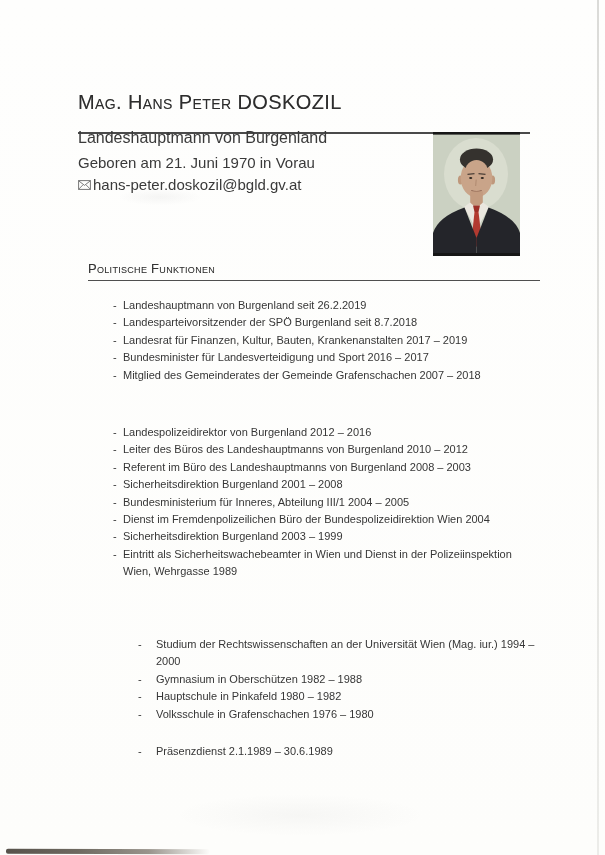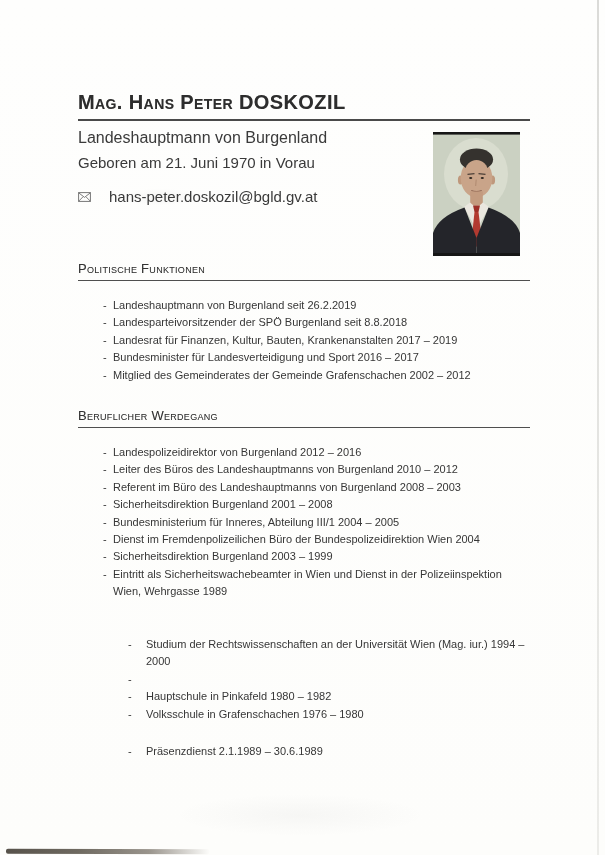--- a/index.html
+++ b/index.html
@@ -16,34 +16,34 @@
   }
   
   .edge-line{position:absolute;left:597px;top:0;width:2px;height:855px;background:linear-gradient(180deg,rgba(190,190,186,0.55),rgba(205,205,200,0.35));}
   .bottom-smudge{position:absolute;left:6px;top:849px;width:204px;height:5px;
     background:linear-gradient(90deg,#57524b 0%,#6e6960 35%,#99948c 70%,rgba(180,176,168,0) 100%);
     border-radius:2px;transform:rotate(0.15deg);}
   
   .header{position:absolute;left:78px;top:92px;width:452px;}
   .name{
     font-variant:small-caps;font-size:20px;line-height:21px;letter-spacing:0.4px;
-    color:#2d2d2d;font-weight:700;
-    padding-bottom:6px;border-bottom:2px solid #4a4a4a;
+    color:#2d2d2d;font-weight:400;
+    padding-bottom:19px;border-bottom:2px solid #4a4a4a;
     text-shadow:0 0 0.5px rgba(60,60,60,0.35);
   }
   .info{position:absolute;left:78px;font-size:15px;color:#3a3a3a;white-space:nowrap;}
   .info.role{top:129px;font-size:16px;}
   .info.birth{top:154px;}
-  .info.email{top:188px;display:flex;align-items:center;gap:18px;}
+  .info.email{top:176px;display:flex;align-items:center;gap:2px;}
   .mail-ic{display:inline-block;opacity:0.75;}
   
   .photo{position:absolute;left:433px;top:132px;width:87px;height:124px;}
   .photo svg{display:block;}
   
-  .section{position:absolute;left:78px;width:452px;}
+  .section{position:absolute;left:88px;width:452px;}
   .sec-pol{top:261px;} .sec-job{top:408px;} .sec-edu{top:620px;}
   .sec-title{
     font-variant:small-caps;font-size:13px;line-height:15px;letter-spacing:0.3px;
     color:#333;font-weight:500;padding-bottom:4px;border-bottom:1.5px solid #4f4f4f;
     text-shadow:0 0 0.4px rgba(60,60,60,0.3);
   }
   ul.items{list-style:none;margin:16px 0 0 0;padding:0;}
   li.row{display:flex;font-size:11px;line-height:17.4px;color:#363636;}
   .dash{flex:none;width:10px;margin-left:25px;}
   .itxt{flex:1;padding-right:4px;}
@@ -109,39 +109,38 @@
 
   <div class="section sec-pol">
     <div class="sec-title">Politische Funktionen</div>
     <ul class="items">
       <li class="row">
           <span class="dash">-</span>
           <span class="itxt">Landeshauptmann von Burgenland seit 26.2.2019</span>
         </li>
       <li class="row">
           <span class="dash">-</span>
-          <span class="itxt">Landesparteivorsitzender der SPÖ Burgenland seit 8.8.2018</span>
+          <span class="itxt">Landesparteivorsitzender der SPÖ Burgenland seit 8.7.2018</span>
         </li>
       <li class="row">
           <span class="dash">-</span>
           <span class="itxt">Landesrat für Finanzen, Kultur, Bauten, Krankenanstalten 2017 – 2019</span>
         </li>
       <li class="row">
           <span class="dash">-</span>
           <span class="itxt">Bundesminister für Landesverteidigung und Sport 2016 – 2017</span>
         </li>
       <li class="row">
           <span class="dash">-</span>
-          <span class="itxt">Mitglied des Gemeinderates der Gemeinde Grafenschachen 2002 – 2012</span>
+          <span class="itxt">Mitglied des Gemeinderates der Gemeinde Grafenschachen 2007 – 2018</span>
         </li>
     </ul>
   </div>
 
   <div class="section sec-job">
-    <div class="sec-title">Beruflicher Werdegang</div>
     <ul class="items">
       <li class="row">
           <span class="dash">-</span>
           <span class="itxt">Landespolizeidirektor von Burgenland 2012 – 2016</span>
         </li>
       <li class="row">
           <span class="dash">-</span>
           <span class="itxt">Leiter des Büros des Landeshauptmanns von Burgenland 2010 – 2012</span>
         </li>
       <li class="row">
@@ -172,20 +171,21 @@
   </div>
 
   <div class="section sec-edu">
     <ul class="items">
       <li class="row">
           <span class="dash">-</span>
           <span class="itxt">Studium der Rechtswissenschaften an der Universität Wien (Mag. iur.) 1994 – 2000</span>
         </li>
       <li class="row">
           <span class="dash">-</span>
+          <span class="itxt">Gymnasium in Oberschützen 1982 – 1988</span>
         </li>
       <li class="row">
           <span class="dash">-</span>
           <span class="itxt">Hauptschule in Pinkafeld 1980 – 1982</span>
         </li>
       <li class="row">
           <span class="dash">-</span>
           <span class="itxt">Volksschule in Grafenschachen 1976 – 1980</span>
         </li>
       <li class="row gap">

